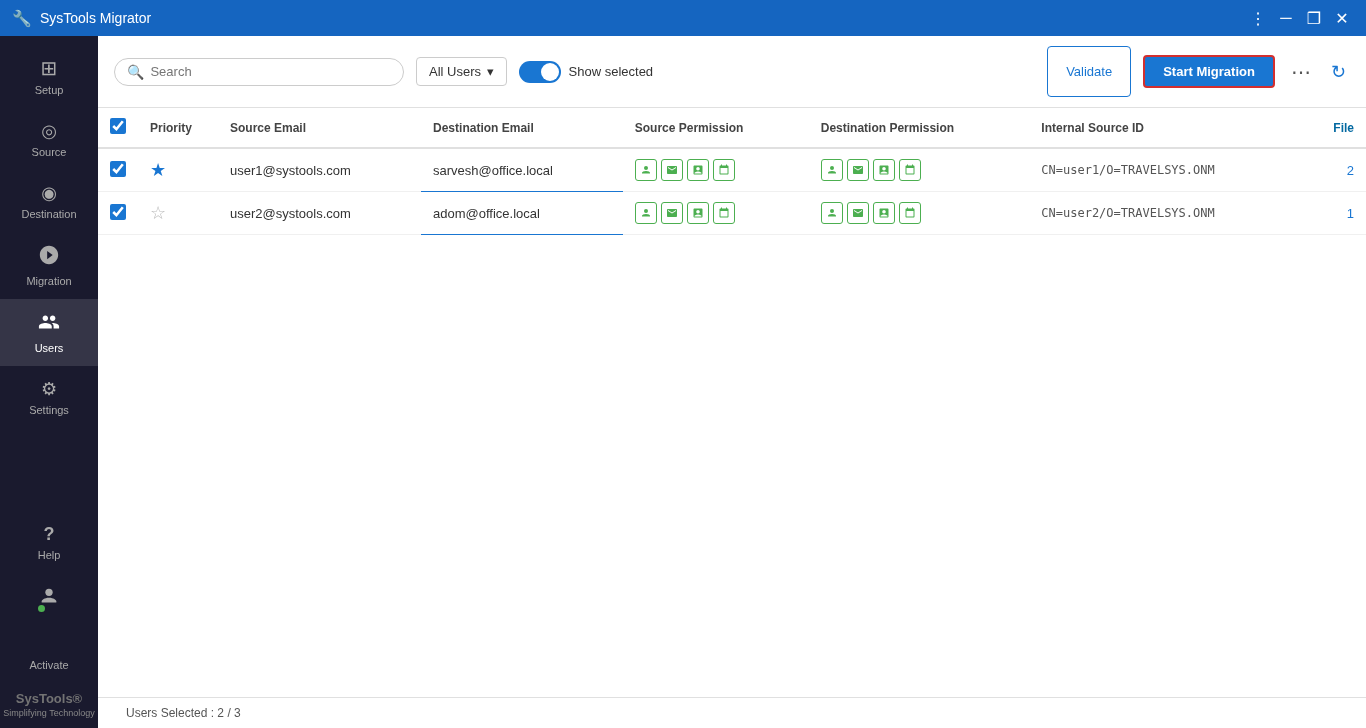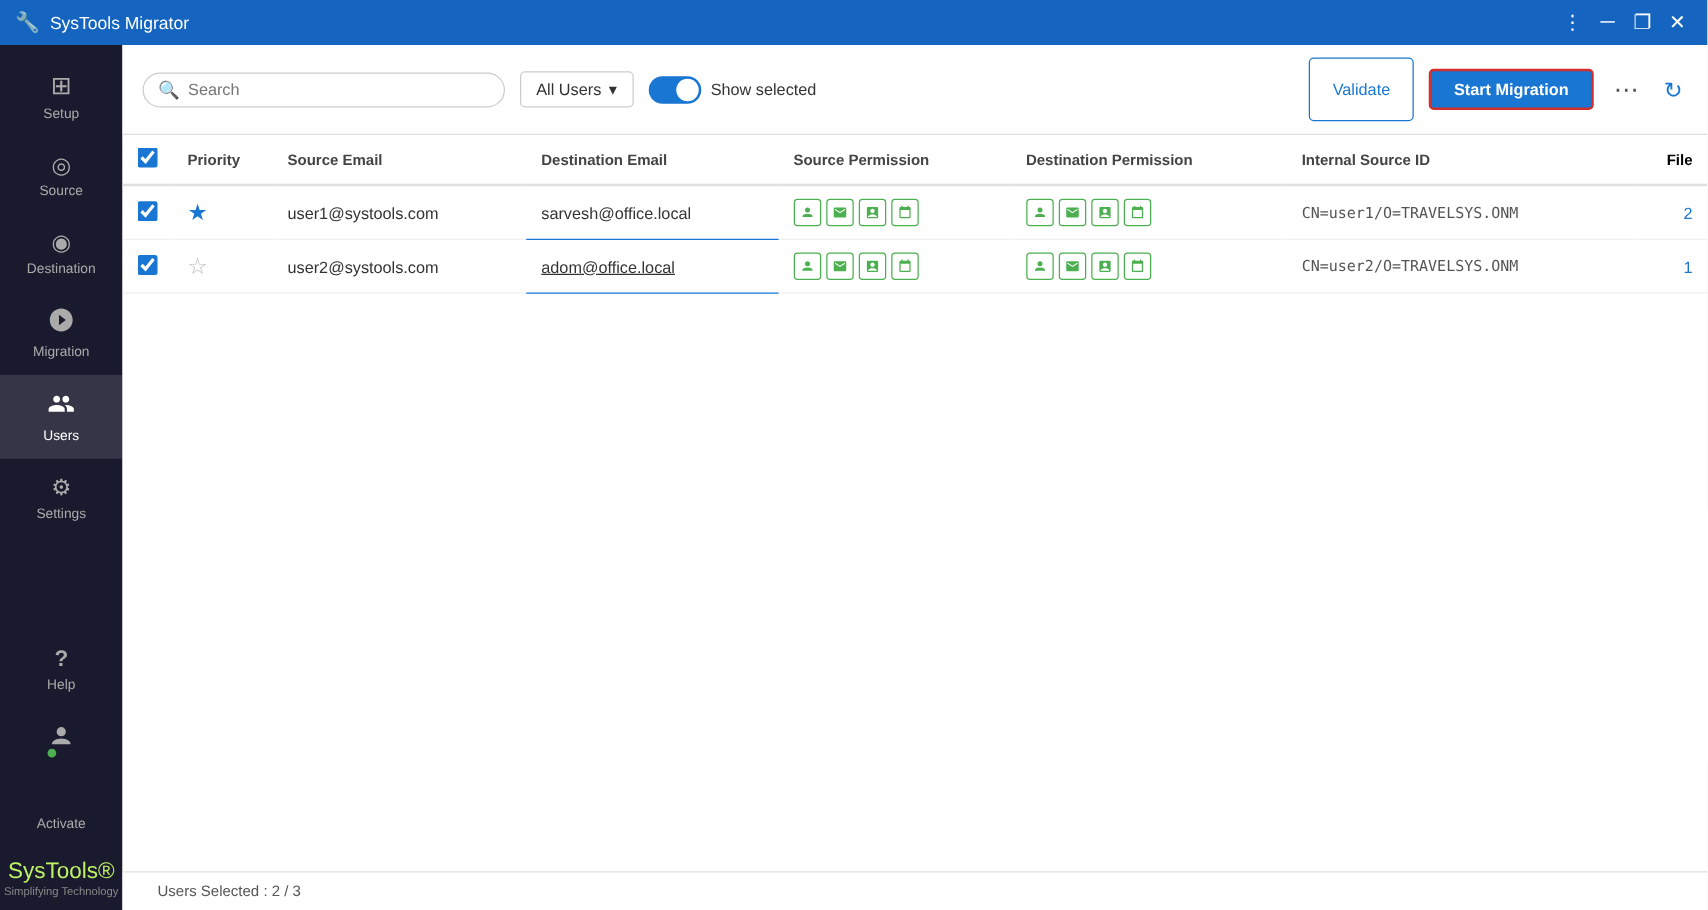--- a/index.html
+++ b/index.html
@@ -160,21 +160,21 @@
       font-size: 12px;
       font-weight: 600;
       color: #444;
       white-space: nowrap;
     }
     tbody tr { border-bottom: 1px solid #f0f0f0; }
     tbody td { padding: 10px 12px; font-size: 13px; color: #333; }
 
     .cb-col { width: 40px; }
     .priority-col { width: 80px; text-align: left; }
-    .file-col { width: 60px; text-align: right; color: #000000; }
+    .file-col { width: 60px; text-align: right; color: #0369a1; }
 
     input[type="checkbox"] {
       width: 16px; height: 16px;
       cursor: pointer;
       accent-color: #1976d2;
     }
 
     .star-icon { font-size: 18px; cursor: pointer; }
     .star-filled { color: #1976d2; }
     .star-empty { color: #bbb; }
@@ -201,21 +201,21 @@
     }
 
     
     .systools-logo {
       font-size: 11px;
       color: #aaa;
       padding: 8px 0;
       text-align: center;
       line-height: 1.3;
     }
-    .systools-logo .brand { color: #bef264; font-weight: 400; font-size: 18px; }
+    .systools-logo .brand { color: #737373; font-weight: 700; font-size: 13px; }
     .systools-logo .tagline { color: #888; font-size: 9px; }
   </style>
 </head>
 <body>
 
 <div class="title-bar">
   <div class="title-bar-left">
     <span style="font-size:16px;">🔧</span>
     <span>SysTools Migrator</span>
   </div>
@@ -398,21 +398,21 @@
       </div>
     </div>
               </td>
               <td class="internal-id">CN=user1/O=TRAVELSYS.ONM</td>
               <td class="file-col" style="color: rgb(25, 118, 210);">2</td>
             </tr>
             <tr>
               <td class="cb-col"><input type="checkbox" checked="" style=""></td>
               <td class="priority-col"><span class="star-icon star-empty">☆</span></td>
               <td>user2@systools.com</td>
-              <td style="border-bottom: 1px solid rgb(25, 118, 210); text-decoration: underline;">adom@office.local</td>
+              <td style="border-bottom: 1px solid rgb(25, 118, 210);">adom@office.local</td>
               <td>
                 <div class="perm-icons">
       <div class="perm-icon">
         <svg width="12" height="12" viewBox="0 0 24 24" fill="#4caf50">
                       <circle cx="12" cy="8" r="4"></circle>
                       <path d="M12 14c-5 0-8 2-8 3.5V19h16v-1.5c0-1.5-3-3.5-8-3.5z"></path>
                     </svg>
       </div>
       <div class="perm-icon">
         <svg width="12" height="12" viewBox="0 0 24 24" fill="#4caf50">

